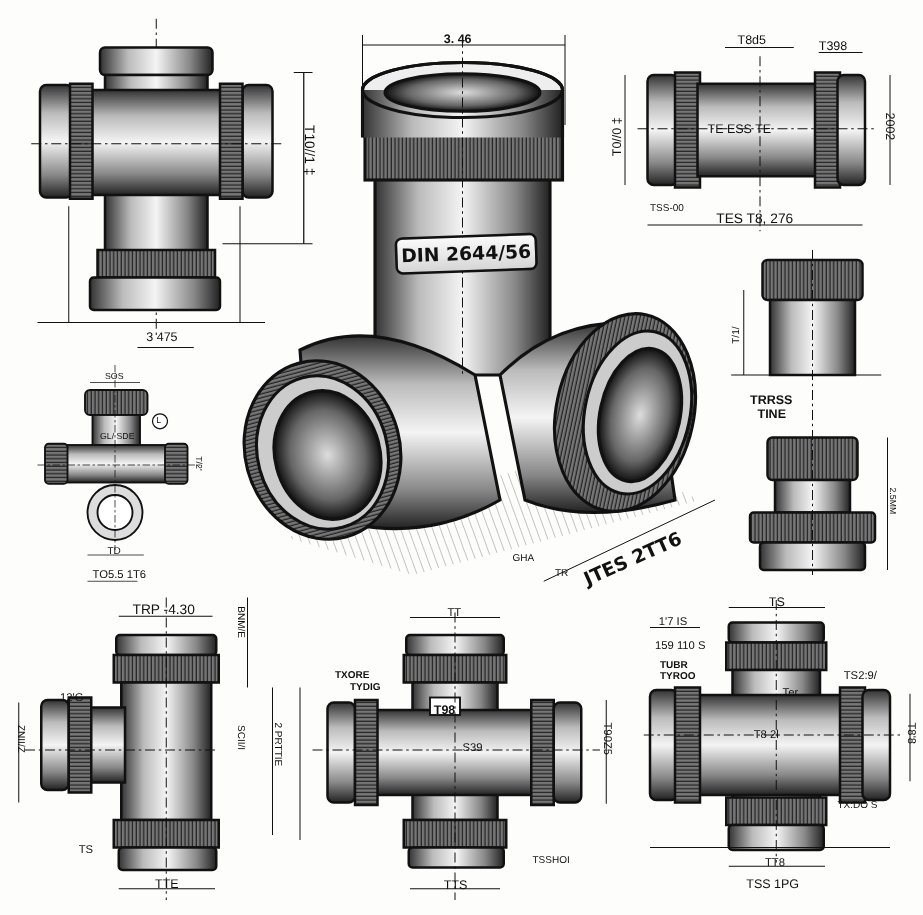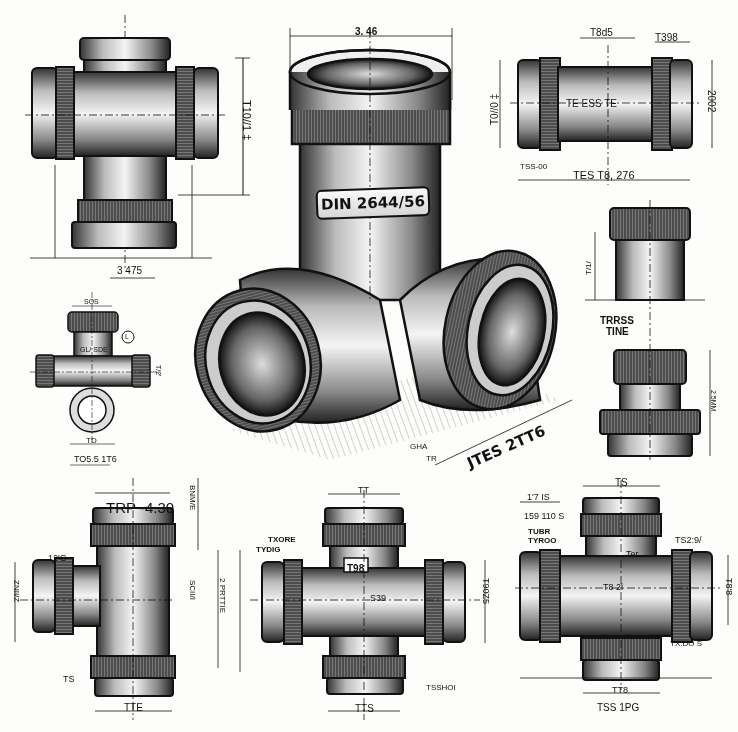--- a/index.html
+++ b/index.html
@@ -195,21 +195,21 @@
     <line x1="728" y1="555" x2="728" y2="625" stroke-width="0.8"></line>
     <line x1="520" y1="678" x2="712" y2="678" stroke-width="0.8"></line>
     <line x1="520" y1="502" x2="560" y2="502" stroke-width="0.8"></line>
   </g>
 </svg>
 
 <span class="lbl b" style="left:355px;top:27px;">3. 46</span>
 <div class="din">DIN 2644/56</div>
 <span class="skew" style="left:468px;top:455px;">JTES 2TT6</span>
 <span class="lbl" style="left:410px;top:443px;font-size:8px;">GHA</span>
-<span class="lbl" style="left:426px;top:455px;font-size:8px;">TR</span>
+<span class="lbl" style="left:444px;top:455px;font-size:8px;">TR</span>
 
 <span class="lbl" style="left:117px;top:266px;">3 475</span>
 <span class="lbl vert" style="left:252px;top:100px;font-size:11px;">T10//1 ‡</span>
 
 <span class="lbl" style="left:590px;top:28px;">T8d5</span>
 <span class="lbl" style="left:655px;top:33px;">T398</span>
 <span class="lbl" style="left:566px;top:99px;">TE ESS  TE</span>
 <span class="lbl vertr" style="left:490px;top:125px;">T0//0 ‡</span>
 <span class="lbl vert" style="left:716px;top:90px;">2002</span>
 <span class="lbl" style="left:520px;top:163px;font-size:8px;">TSS-00</span>
@@ -220,32 +220,32 @@
 <span class="lbl vertr" style="left:585px;top:275px;font-size:8px;">T/1/</span>
 <span class="lbl vert" style="left:717px;top:390px;font-size:7px;">2.5MM</span>
 
 <span class="lbl" style="left:84px;top:298px;font-size:7px;">SOS</span>
 <span class="lbl" style="left:80px;top:346px;font-size:7px;">GL/ SDE</span>
 <span class="lbl" style="left:125px;top:333px;font-size:7px;">L</span>
 <span class="lbl vert" style="left:162px;top:365px;font-size:7px;">T/2'</span>
 <span class="lbl" style="left:86px;top:437px;font-size:8px;">TD</span>
 <span class="lbl" style="left:74px;top:455px;font-size:9px;">TO5.5 1T6</span>
 
-<span class="lbl" style="left:106px;top:483px;font-size:15px;margin-top:17px;">TRP -4.30</span>
+<span class="lbl" style="left:106px;top:483px;font-size:11px;">TRP -4.30</span>
 <span class="lbl" style="left:48px;top:514px;font-size:9px;margin-top:40px;">12'G</span>
 <span class="lbl vert" style="left:196px;top:485px;font-size:8px;">BNM/E</span>
 <span class="lbl vert" style="left:196px;top:580px;font-size:8px;">SCII/I</span>
 <span class="lbl vert" style="left:226px;top:578px;font-size:8px;">2 PRTTIE</span>
 <span class="lbl vert" style="left:20px;top:580px;font-size:8px;">ZNII/Z</span>
 <span class="lbl" style="left:63px;top:675px;font-size:9px;">TS</span>
 <span class="lbl" style="left:124px;top:703px;font-size:10px;">TTE</span>
 
 <span class="lbl" style="left:358px;top:486px;font-size:9px;">TT</span>
 <span class="lbl b" style="left:268px;top:536px;font-size:8px;">TXORE</span>
-<span class="lbl b" style="left:256px;top:546px;font-size:8px;">TYDIG</span>
+<span class="lbl b" style="left:280px;top:546px;font-size:8px;">TYDIG</span>
 <span class="lbl b" style="left:347px;top:564px;font-size:10px;">T98</span>
 <span class="lbl" style="left:370px;top:594px;font-size:9px;">S39</span>
 <span class="lbl vert" style="left:490px;top:578px;font-size:9px;">T90Z5</span>
 <span class="lbl" style="left:426px;top:652px;font-size:8px;margin-top:32px;">TSSHOI</span>
 <span class="lbl" style="left:355px;top:704px;font-size:10px;">TTS</span>
 
 <span class="lbl" style="left:615px;top:478px;font-size:10px;">TS</span>
 <span class="lbl" style="left:527px;top:493px;font-size:9px;">1'7 IS</span>
 <span class="lbl" style="left:524px;top:512px;font-size:9px;">159 110  S</span>
 <span class="lbl b" style="left:528px;top:528px;font-size:8px;">TUBR</span>

